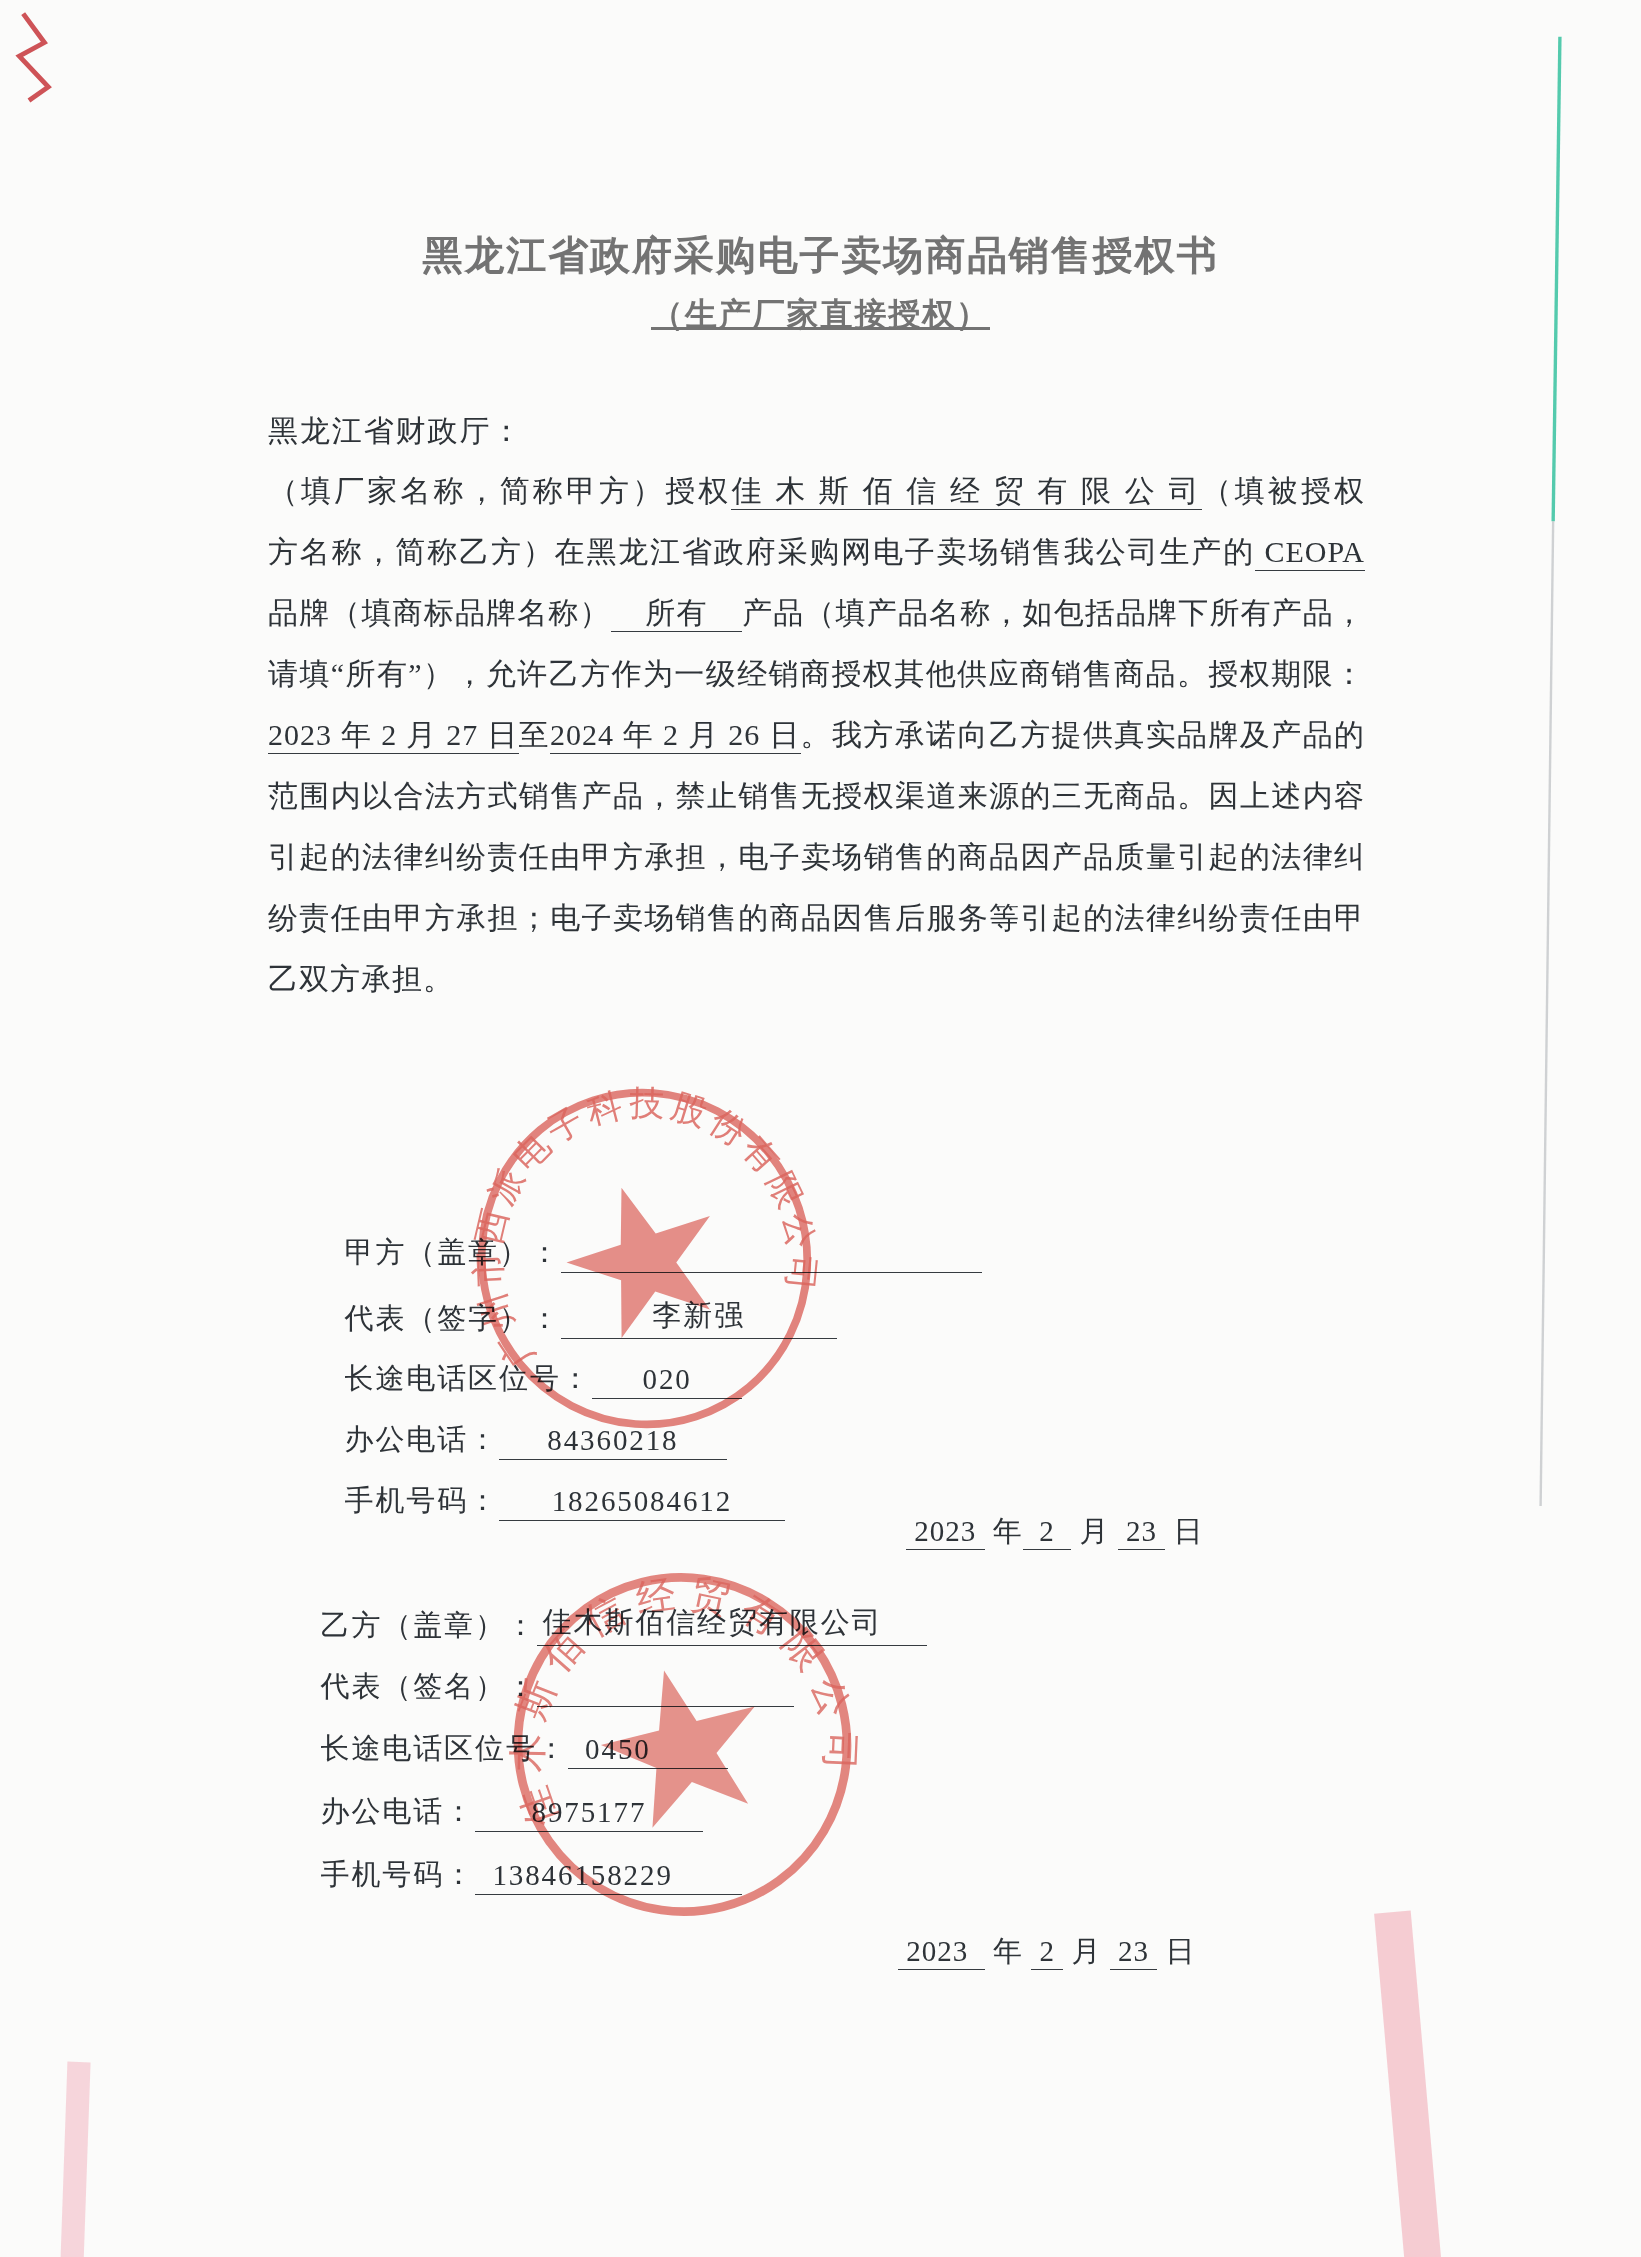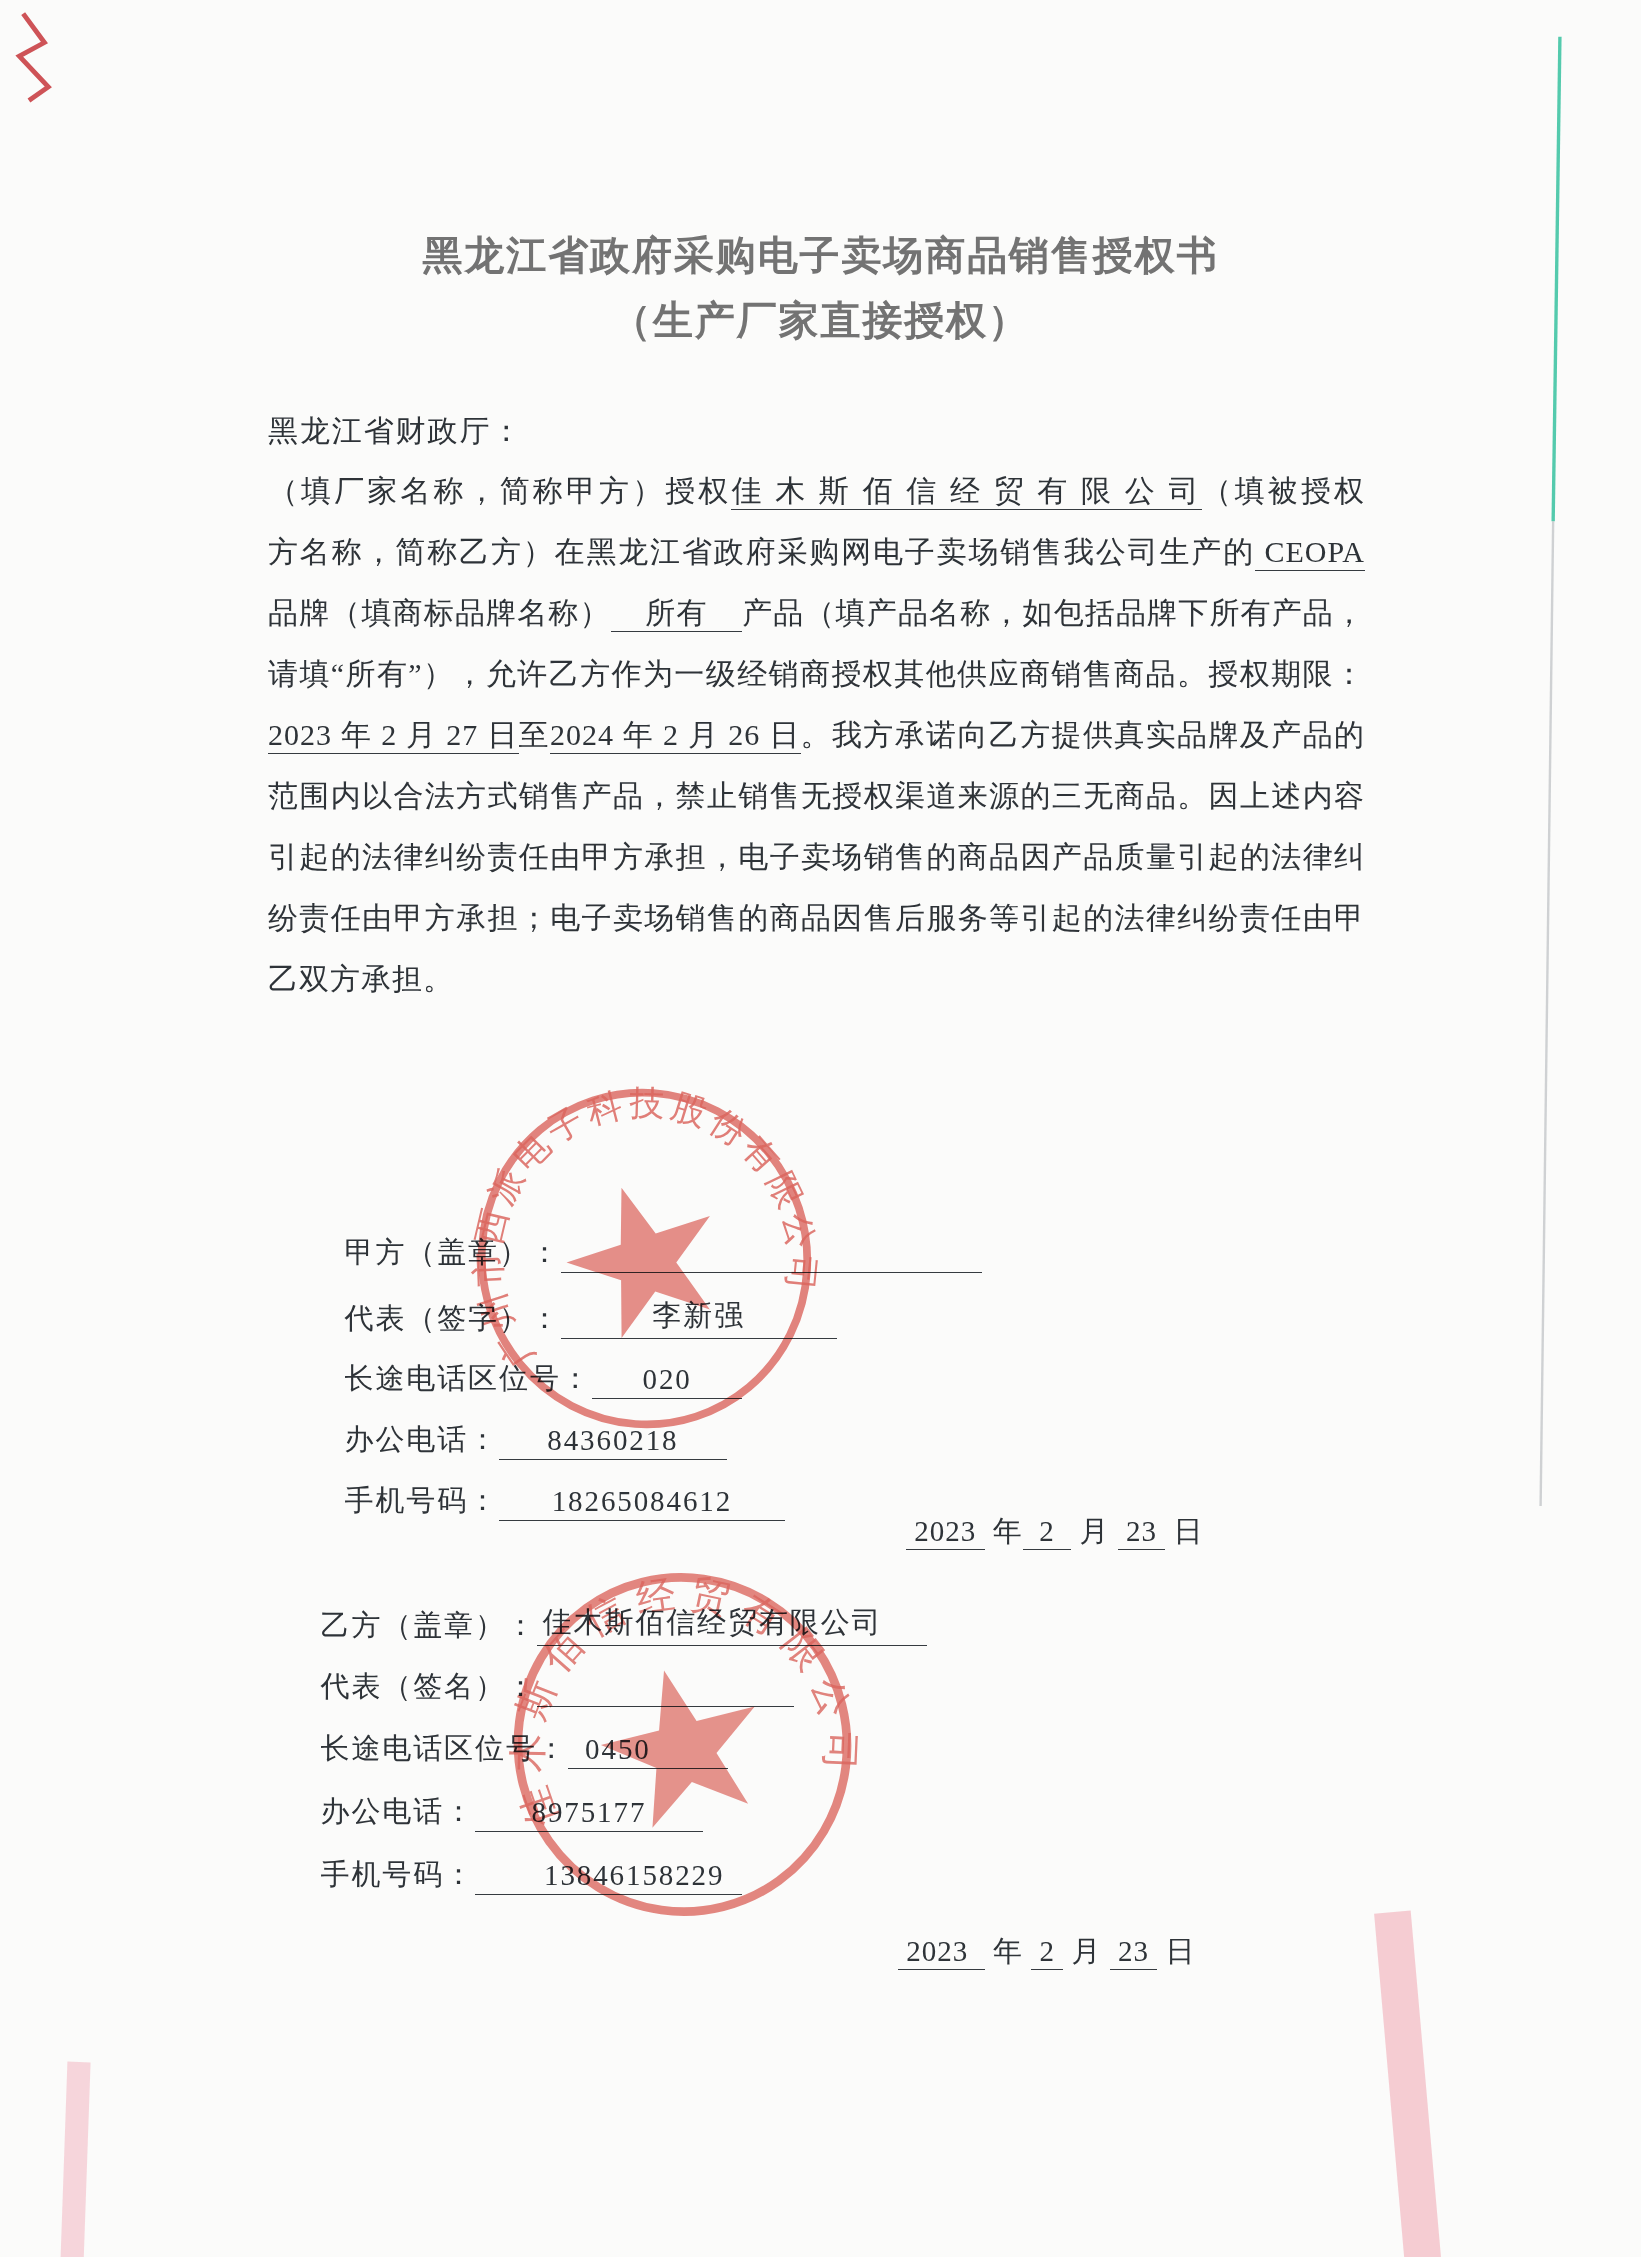--- a/index.html
+++ b/index.html
@@ -7,41 +7,41 @@
     width:1641px;height:2257px;position:relative;background:#fbfbfa;
     font-family:"Liberation Serif", serif;color:#2e3338;overflow:hidden;
   }
   .abs{position:absolute;}
   
   .title{
     left:0;width:1641px;text-align:center;font-family:"Liberation Sans", sans-serif;
     font-weight:700;letter-spacing:1.9px;color:#737373;
   }
   #title1{top:228px;font-size:40px;}
-  #title2{top:293px;font-size:40px;}
+  #title2{top:293px;font-size:32px;text-decoration:underline;}
   
   #salutation{top:411px;left:268px;font-size:30px;letter-spacing:1.9px;}
   #body-paragraph{top:471px;left:268px;width:1097px;}
   .bline{
     height:61px;font-size:30px;letter-spacing:1px;white-space:pre;line-height:39px;
   }
   .bline.just{text-align:justify;text-align-last:justify;white-space:normal;}
   .seg{white-space:pre;}
   .seg.u{border-bottom:1.9px solid #363b40;padding-bottom:1.9px;}
   
   .sigrow{font-size:29px;letter-spacing:1px;white-space:pre;}
   .sigrow .lbl{letter-spacing:1.9px;}
   .val{
     display:inline-block;border-bottom:1.9px solid #363b40;padding:0 17.4px 1.9px 17.4px;
     min-width:135px;text-align:center;vertical-align:bottom;letter-spacing:1.9px;
   }
   .w-seal-a{min-width:386px;} .w-rep-a{min-width:241px;}
   .w-area-a{min-width:116px;} .w-office-a{min-width:193px;} .w-mobile-a{min-width:251px;}
   .w-seal-b{min-width:367px;text-align:left;padding-left:5.8px;} .w-rep-b{min-width:222px;}
-  .w-area-b{min-width:126px;text-align:left;} .w-office-b{min-width:193px;text-align:center;} .w-mobile-b{min-width:232px;text-align:right;}
+  .w-area-b{min-width:126px;text-align:left;} .w-office-b{min-width:193px;text-align:center;} .w-mobile-b{min-width:232px;text-align:left;}
   
   .daterow{font-size:29px;letter-spacing:1px;white-space:pre;}
   
   .stamp{mix-blend-mode:multiply;opacity:.85;}
   
   .artifact{pointer-events:none;}
 </style>
 </head>
 <body>
 

